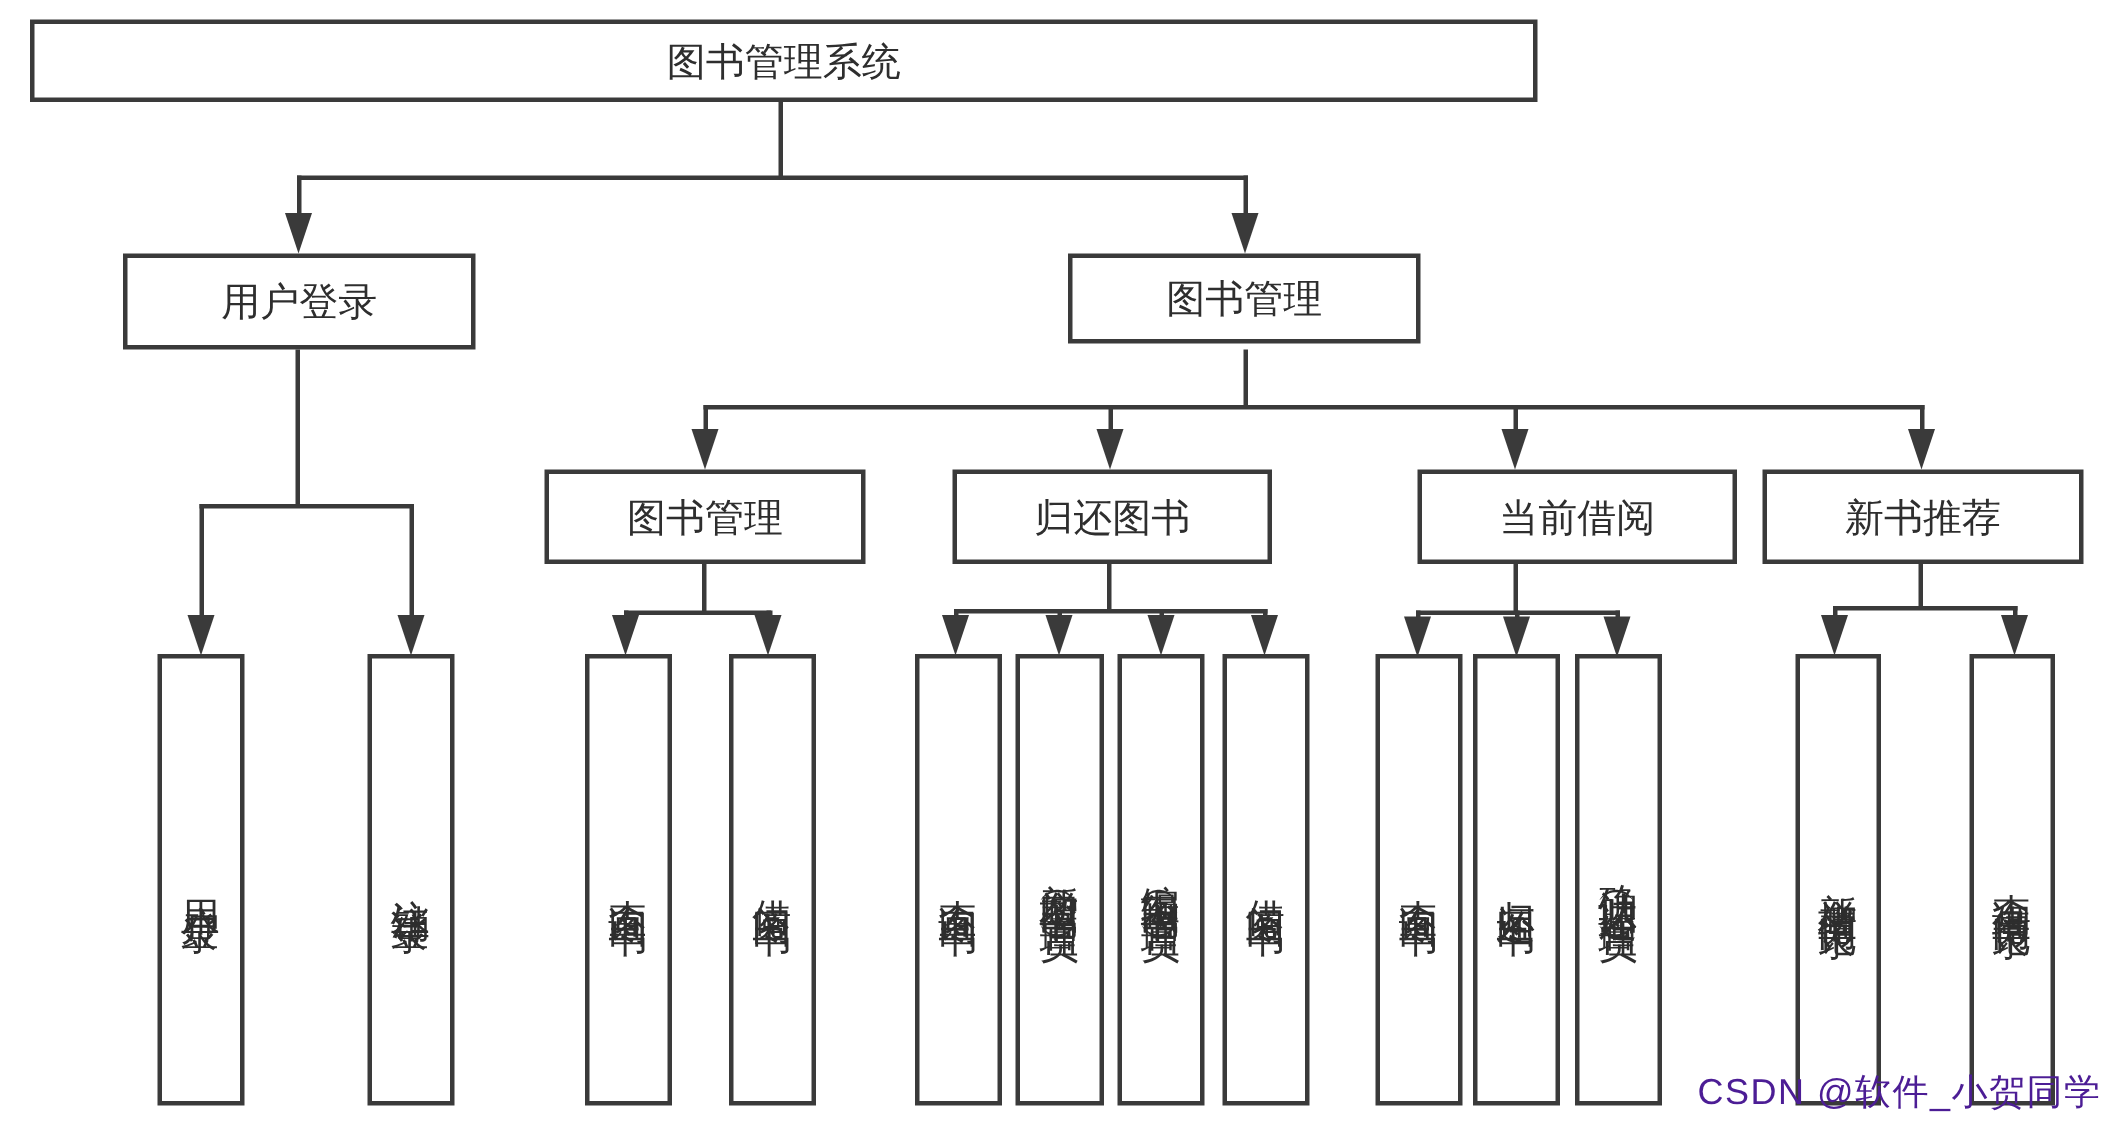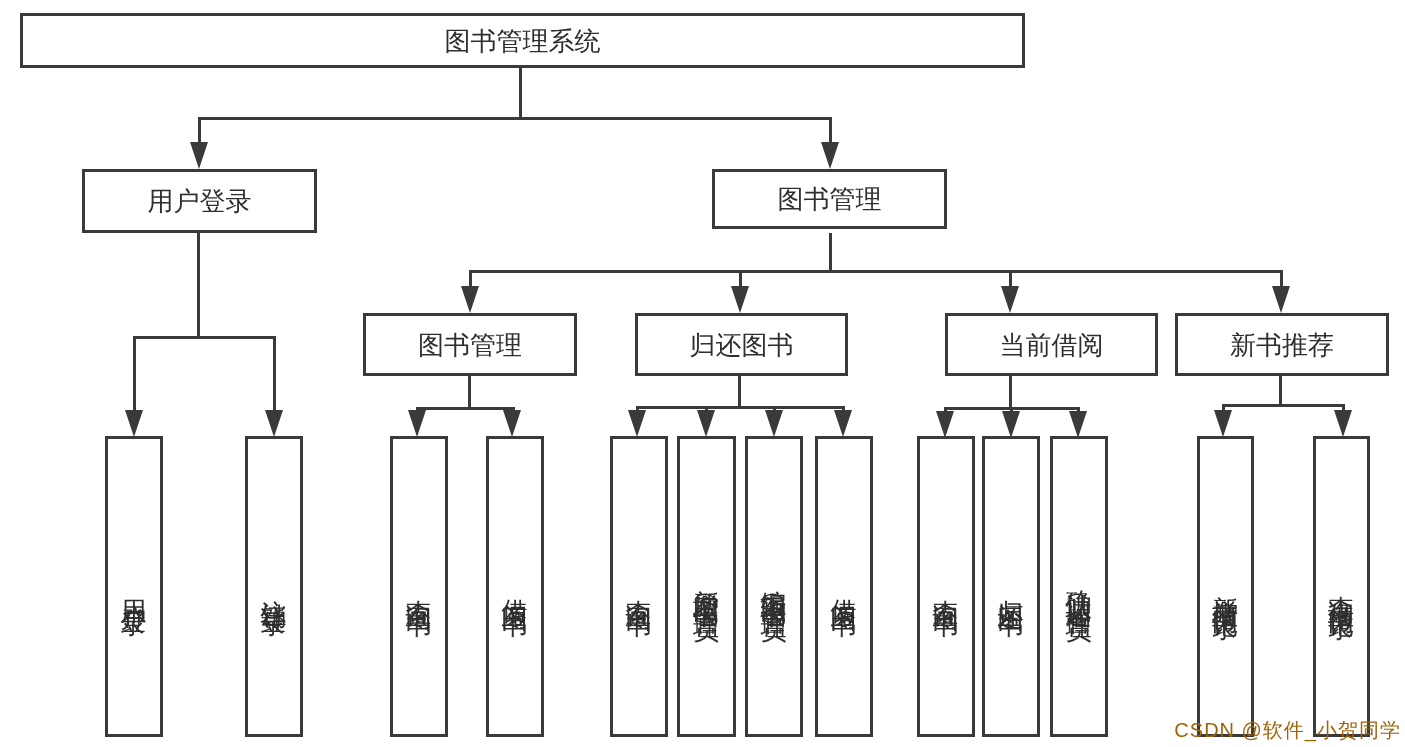--- a/index.html
+++ b/index.html
@@ -15,22 +15,22 @@
   .vnode{
     writing-mode:vertical-rl;text-orientation:mixed;letter-spacing:4px;
   }
   .hline,.vline{position:absolute;background:#3a3a3a;}
   .arrow{
     position:absolute;width:0;height:0;
     border-left:9px solid transparent;border-right:9px solid transparent;
     border-top:27px solid #3a3a3a;
   }
   .watermark{
-    position:absolute;right:4px;bottom:3px;font-size:20px;letter-spacing:1px;
-    color:#a16207;z-index:5;
+    position:absolute;right:4px;bottom:3px;font-size:24px;letter-spacing:1px;
+    color:#4c1d95;z-index:5;
   }
 </style>
 </head>
 <body>
 
 <div class="canvas">
 
   <div class="node" style="left:20px;top:13px;width:1005px;height:55px;">
     <span>图书管理系统</span>
   </div>

